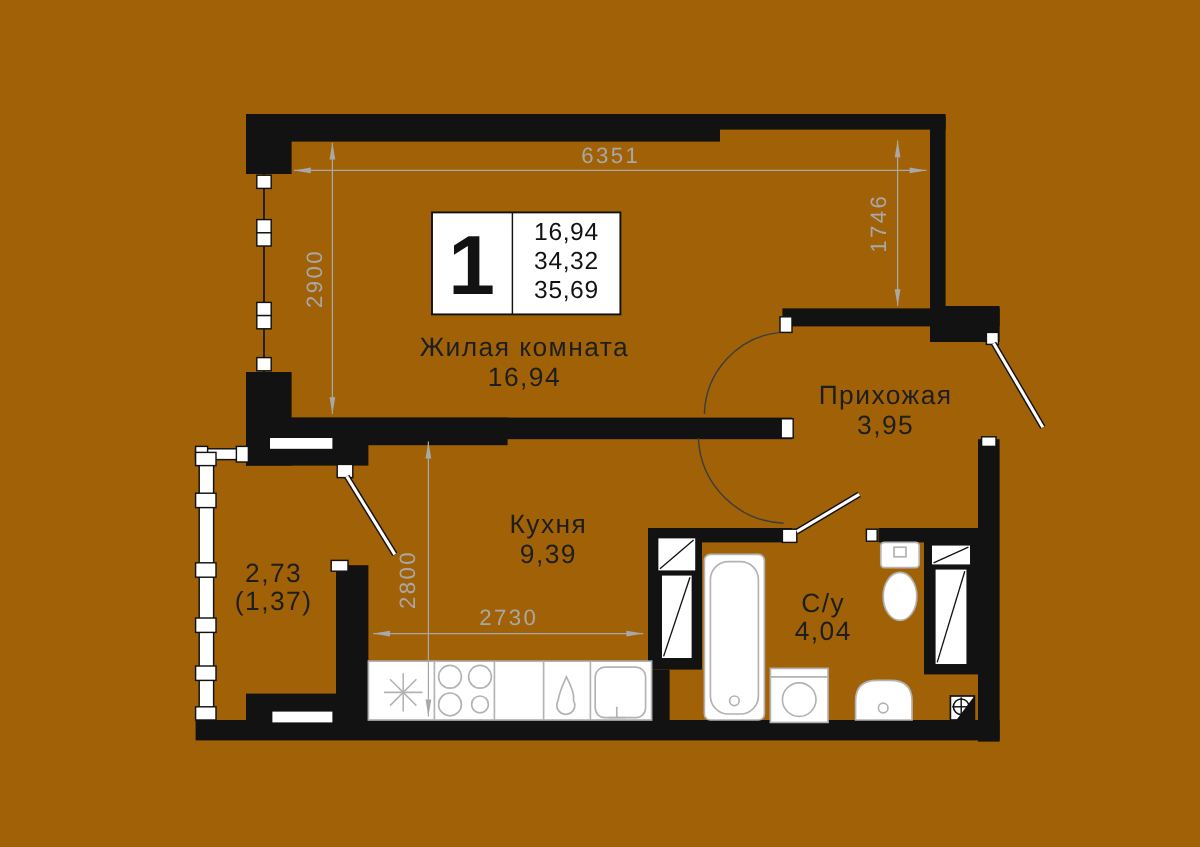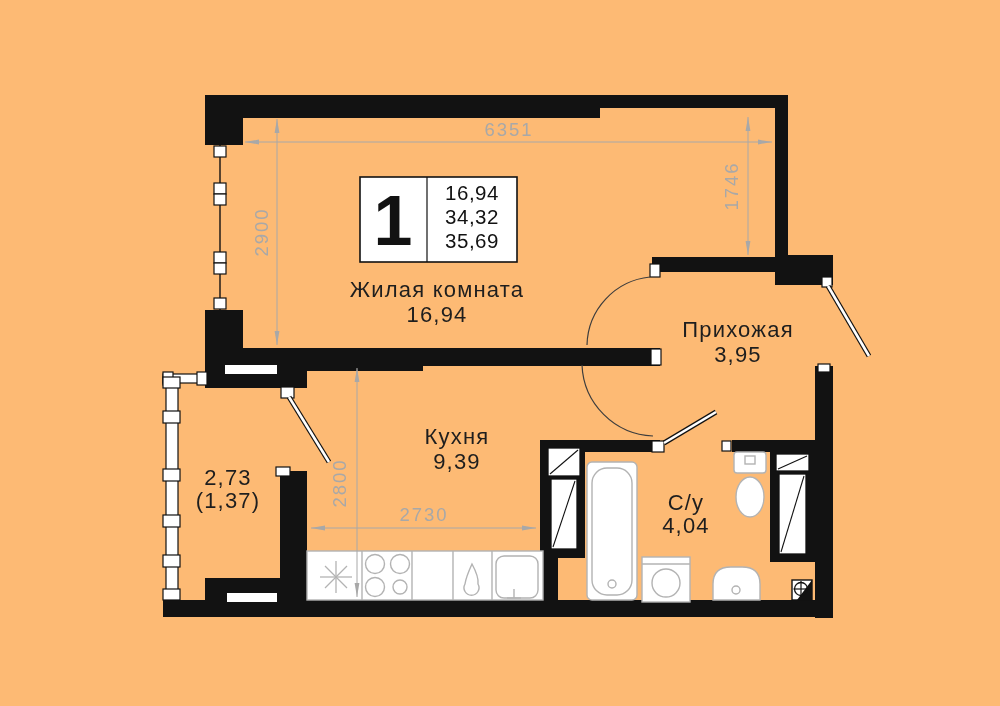--- a/index.html
+++ b/index.html
@@ -1,16 +1,16 @@
 <!DOCTYPE html>
 <html><head>
 <meta charset="utf-8">
 <style>
   html,body{margin:0;padding:0;background:#fff;}
-  #stage{position:relative;width:1000px;height:706px;background:#fdba74;overflow:hidden;
+  #stage{position:relative;width:1000px;height:706px;background:#a16207;overflow:hidden;
          font-family:"Liberation Sans", sans-serif;}
   svg{position:absolute;left:0;top:0;}
   .wall{fill:#121212;stroke:none;}
   .cap{fill:#ffffff;stroke:#121212;stroke-width:1.2;}
   .slit{fill:#ffffff;stroke:none;}
   .winline{stroke:#121212;stroke-width:1.4;fill:none;}
   .winblock{fill:#ffffff;stroke:#121212;stroke-width:1.2;}
   .arc{stroke:#3d3d3d;stroke-width:1.2;fill:none;}
   .leaf-o{stroke:#121212;stroke-width:5;fill:none;}
   .leaf-i{stroke:#ffffff;stroke-width:2.6;fill:none;}

